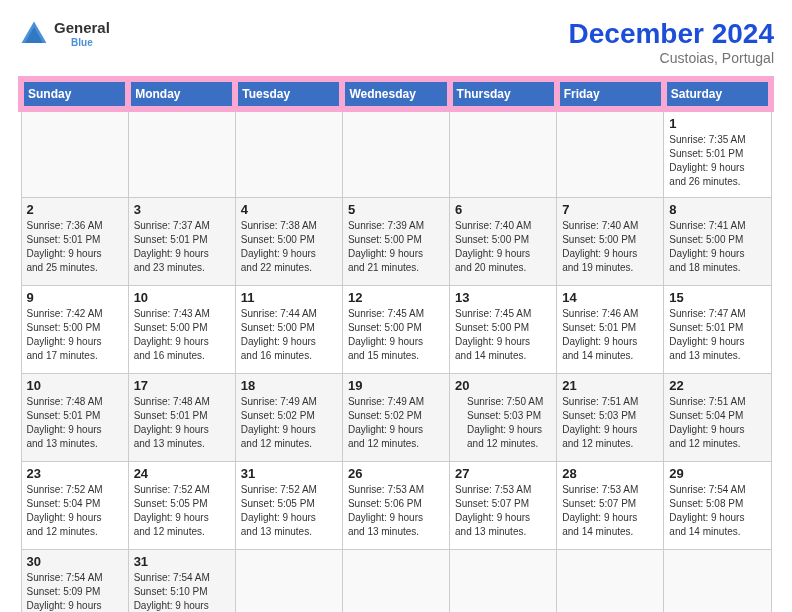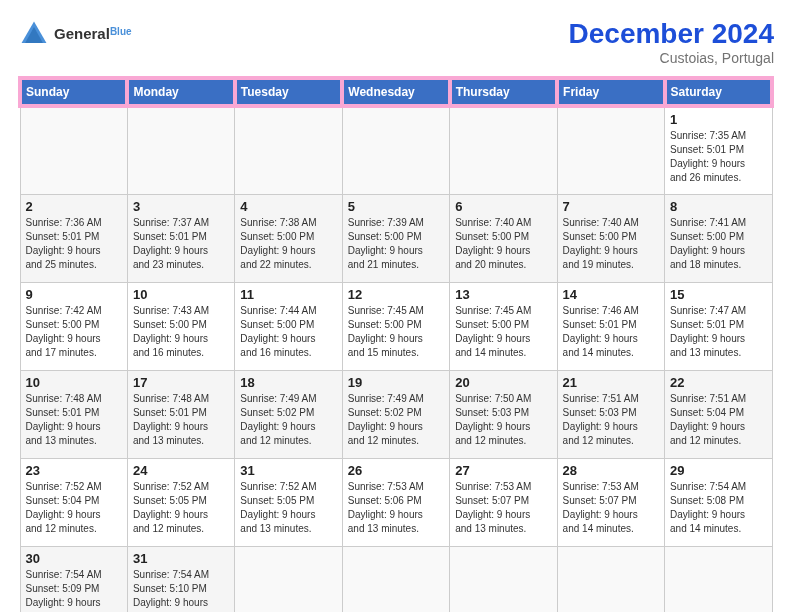--- a/index.html
+++ b/index.html
@@ -22,21 +22,21 @@
       align-items: flex-start;
       margin-bottom: 10px;
     }
     .logo {
       display: flex;
       align-items: center;
       gap: 4px;
     }
     .logo-text {
       display: flex;
-      flex-direction: row;
+      flex-direction: column;
       line-height: 1.1;
     }
     .logo-general {
       font-size: 15px;
       font-weight: bold;
       color: #333;
     }
     .logo-blue {
       font-size: 10px;
       font-weight: bold;
@@ -64,21 +64,21 @@
       border-collapse: collapse;
       font-size: 10.5px;
     }
     .calendar th {
       background: #3a6fc4;
       color: #fff;
       padding: 5px 4px;
       text-align: left;
       font-size: 12px;
       font-weight: bold;
-      border: 4px solid #f9a8d4;
+      border: 6px solid #f9a8d4;
     }
     .calendar td {
       border: 1px solid #ccc;
       vertical-align: top;
       padding: 4px 5px;
       width: 14.28%;
       height: 88px;
       background: #fff;
     }
     .calendar tr:nth-child(even) td {
@@ -275,21 +275,21 @@
           </td>
           <td>
             <span class="day-num">19</span>
             <div class="day-info" style="white-space: pre-line;">Sunrise: 7:49 AM
 Sunset: 5:02 PM
 Daylight: 9 hours
 and 12 minutes.</div>
           </td>
           <td>
             <span class="day-num">20</span>
-            <div class="day-info" style="white-space: pre-line;">Sunrise: 7:50 AM
+            <div class="day-info" style="white-space: pre-line; margin-left: 12px;">Sunrise: 7:50 AM
 Sunset: 5:03 PM
 Daylight: 9 hours
 and 12 minutes.</div>
           </td>
           <td>
             <span class="day-num">21</span>
             <div class="day-info" style="white-space: pre-line;">Sunrise: 7:51 AM
 Sunset: 5:03 PM
 Daylight: 9 hours
 and 12 minutes.</div>

